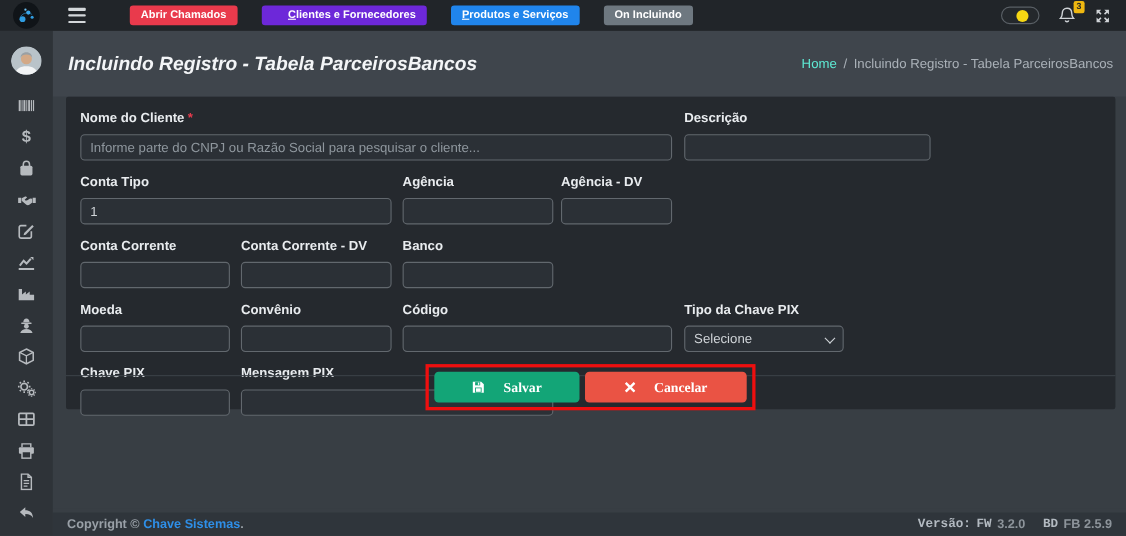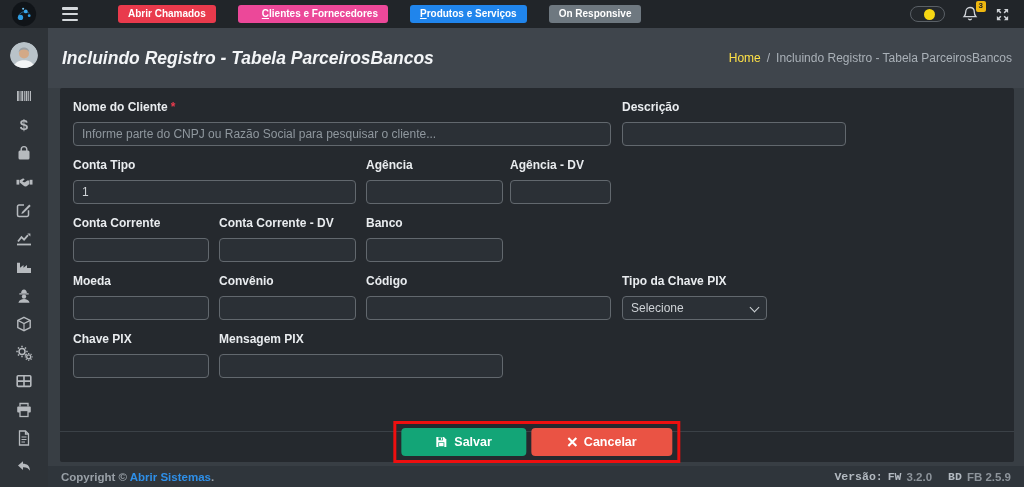--- a/index.html
+++ b/index.html
@@ -12,21 +12,21 @@
     display:flex; align-items:center; z-index:5; }
   .logo-wrap { width:48px; display:flex; justify-content:center; align-items:center; }
   .logo-wrap svg { display:block; }
   .hamburger { width:20px; height:14px; margin-left:14px; display:flex; flex-direction:column;
     justify-content:space-between; cursor:pointer; }
   .hamburger span { display:block; height:2.5px; width:16px; background:#d4d8db; border-radius:1px; }
   .tb-btns { display:flex; align-items:center; gap:22px; margin-left:36px; }
   .tb-btn { border:none; color:#fff; font-weight:bold; font-size:10px; padding:3px 10px;
     border-radius:3px; font-family:"Liberation Sans", sans-serif; cursor:pointer; line-height:1.2; }
   .tb-btn.red { background:#e93a4c; }
-  .tb-btn.green { background:#ec4899;padding-left:24px; }
+  .tb-btn.green { background:#6d28d9;padding-left:24px; }
   .tb-btn.blue { background:#2085ec; }
   .tb-btn.gray { background:#6e7880; }
   .tb-btn.green::first-letter, .tb-btn.blue::first-letter { text-decoration:underline; }
   .tb-right { margin-left:auto; display:flex; align-items:center; gap:17px; padding-right:14px; }
   .toggle { width:35px; height:16px; border:1px solid #5a6066; background:#24282c;
     border-radius:9px; position:relative; cursor:pointer; }
   .toggle .knob { position:absolute; top:1.5px; left:13px; width:11px; height:11px;
     border-radius:50%; background:#f6d713; }
   .bell { position:relative; cursor:pointer; }
   .bell .badge { position:absolute; top:-5px; right:-8px; background:#efb810; color:#1c2024;
@@ -41,24 +41,24 @@
   .side-ic { height:16px; margin-bottom:12.5px; display:flex; align-items:center; justify-content:center;
     cursor:pointer; color:#b6babe; }
   .side-ic.txt { font-size:15px; font-weight:bold; line-height:16px; }
 
   
   .main { position:absolute; top:28px; left:48px; right:0; bottom:0; display:flex; flex-direction:column; }
   .page-header { height:60px; background:#3f454c; display:flex; align-items:center;
     justify-content:space-between; padding:0 12px 0 14px; }
   .page-title { color:#f3f5f7; font-size:17.5px; font-weight:bold; font-style:italic; }
   .breadcrumb { font-size:12px; color:#aab1b8; display:flex; gap:6px; align-items:center; }
-  .breadcrumb a { color:#fde047; text-decoration:none; cursor:pointer; }
+  .breadcrumb a { color:#5eead4; text-decoration:none; cursor:pointer; }
 
   .content { flex:1; background:#383e44; }
-  .panel { margin:0 10px 0 12px; height:374px; background:#25292e; border-radius:2px;
+  .panel { margin:0 10px 0 12px; height:284px; background:#25292e; border-radius:2px;
     padding:12px 13px 0 13px; position:relative; }
 
   .f-row { display:flex; margin-bottom:12px; }
   .field { display:flex; flex-direction:column; }
   .field .lbl { font-size:12px; font-weight:bold; color:#e9ecef; margin-bottom:8px; line-height:14px; }
   .req { color:#e83b4d; margin-left:3px; }
   .field input, .field select { height:24px; background:#2b3036; border:1px solid #62686e;
     border-radius:4px; color:#cfd3d7; padding:0 8px; font-size:12px;
     font-family:"Liberation Sans", sans-serif; outline:none; width:100%; }
   .field input::placeholder { color:#8f979e; }
@@ -71,22 +71,22 @@
   .w1{width:136px} .w2{width:137px} .w4{width:101px}
   .w12{width:283px} .w23{width:284px} .w34{width:245px}
   .wfull{width:538px} .wdesc{width:224px} .wsel{width:145px}
   .g7{margin-right:7px} .g10{margin-right:10px} .g11{margin-right:11px}
 
   .panel-footer { position:absolute; left:0; right:0; bottom:0; height:31px;
     border-top:1px solid #3b4147; }
   .annotation { position:absolute; left:50%; transform:translateX(-50%); top:-11px;
     border:3px solid #ee0f0f; padding:4px 5px; display:flex; gap:5px; }
   .btn { border:none; height:28px; border-radius:4px; color:#fff; font-size:12.5px;
-    font-weight:bold; display:flex; align-items:center; gap:7px; cursor:pointer;
-    font-family:Liberation Sans, sans-serif; }
+    font-weight:bold; display:flex; align-items:center; gap:17px; cursor:pointer;
+    font-family:Liberation Serif, serif; }
   .btn-save { background:#13a577; padding:0 34px; }
   .btn-cancel { background:#ea5344; padding:0 36px; }
 
   .footer { height:21px; margin-top:4px; background:#2f353b; display:flex; align-items:center;
     justify-content:space-between; padding:0 13px; font-size:11.5px; font-weight:bold; color:#99a0a7; }
   .footer a { color:#2e8fe8; text-decoration:none; cursor:pointer; }
   .ver { display:flex; gap:5px; align-items:center; }
   .ver .b { color:#b3bac1;font-family:Liberation Mono, monospace; }
   .ver .v { color:#8d949b; font-weight:bold; }
   .ver .sp { width:6px; }
@@ -109,21 +109,21 @@
     </div>
     <div class="hamburger">
       <span></span>
         <span></span>
         <span></span>
     </div>
     <div class="tb-btns">
       <button class="tb-btn red">Abrir Chamados</button>
       <button class="tb-btn green">Clientes e Fornecedores</button>
       <button class="tb-btn blue">Produtos e Serviços</button>
-      <button class="tb-btn gray">On Responsive</button>
+      <button class="tb-btn gray">On Incluindo</button>
     </div>
     <div class="tb-right">
       <div class="toggle">
         <div class="knob"></div>
       </div>
       <div class="bell iconbtn">
         <svg width="16" height="16" viewBox="0 0 16 16">
           <path d="M8 1.5c2.7 0 4.3 2 4.3 4.5 0 3 1.2 4.1 1.7 4.7H2c.5-.6 1.7-1.7 1.7-4.7C3.7 3.5 5.3 1.5 8 1.5z" fill="none" stroke="#cfd3d7" stroke-width="1.3"></path>
           <path d="M6.4 12.6a1.7 1.7 0 0 0 3.2 0" fill="none" stroke="#cfd3d7" stroke-width="1.3"></path>
         </svg>
@@ -363,21 +363,21 @@
               <span>Cancelar</span>
             </button>
           </div>
         </div>
       </div>
     </div>
 
     <div class="footer">
       <div>
         <span>Copyright ©</span>
-        <a>Abrir Sistemas</a><span>.</span>
+        <a>Chave Sistemas</a><span>.</span>
       </div>
       <div class="ver">
         <span class="b">Versão:</span>
         <span class="b">FW</span>
         <span class="v">3.2.0</span>
         <span class="sp"></span>
         <span class="b">BD</span>
         <span class="v">FB 2.5.9</span>
       </div>
     </div>

